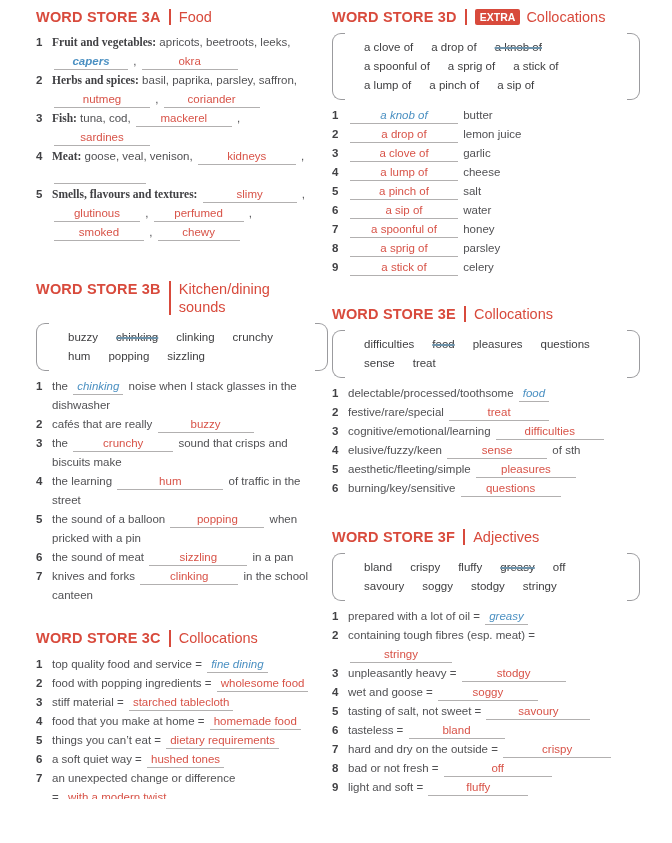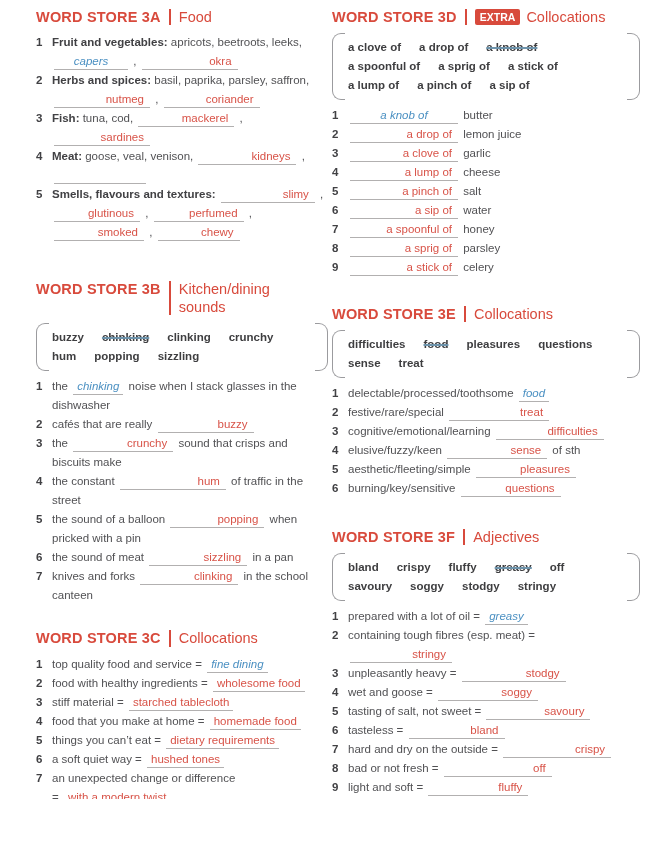--- a/index.html
+++ b/index.html
@@ -13,39 +13,39 @@
   section{display:block;}
   .hd{display:flex;align-items:stretch;margin:0 0 7px 0;font-size:14.5px;line-height:1.25;}
   .hd .lbl{color:var(--heading-red,#d84a3c);font-weight:bold;white-space:nowrap;letter-spacing:.2px;}
   .hd .vbar{width:2px;background:var(--heading-red,#d84a3c);margin:1px 8px 1px 8px;flex:none;}
   .hd .topicwrap{display:flex;align-items:flex-start;}
   .hd .topic{color:var(--heading-red,#d84a3c);font-weight:normal;white-space:pre-line;}
   .badge{background:var(--badge-bg,#d84a3c);color:var(--badge-text,#fff);font-weight:bold;
     font-size:10.5px;padding:1px 5px;border-radius:2px;margin-right:6px;display:inline-block;
     line-height:1.35;align-self:center;}
   .badge:empty{display:none;}
-  .wbox{position:relative;margin:2px 0 6px 0;padding:5px 16px;font-weight:bold;
+  .wbox{position:relative;margin:2px 0 6px 0;padding:5px 32px;font-weight:normal;
     color:#3e3e40;font-size:11.5px;line-height:19px;}
   .wbox::before,.wbox::after{content:"";position:absolute;top:0;bottom:0;width:12px;
     border:1.3px solid #9b9b9e;}
   .wbox::before{left:0;border-right:none;border-radius:9px 0 0 9px;}
   .wbox::after{right:0;border-left:none;border-radius:0 9px 9px 0;}
   .wline{display:block;}
   .wword{display:inline-block;margin-right:18px;}
   .wword:last-child{margin-right:0;}
   .struck{text-decoration:line-through;text-decoration-color:var(--strike,#6e94ac);
     text-decoration-thickness:1.6px;}
   .items{display:block;}
   .item{display:flex;font-size:11.5px;line-height:19px;}
   .num{font-weight:bold;color:#414144;width:16px;flex:none;}
   .ibody{flex:1;white-space:pre-wrap;}
-  .bold{font-weight:bold;color:#414144;}
+  .bold{font-weight:bold;color:#414144;font-family:Liberation Serif, serif;}
   .blank{display:inline-block;border-bottom:1.4px solid var(--underline,#b2b0b0);
     text-align:center;padding:0 6px;line-height:15px;margin:0 2px;min-width:84px;}
-  .blank.red{color:var(--answer-red,#d85348);text-align:right;}
+  .blank.red{color:var(--answer-red,#d85348);}
   .blank.blue{color:var(--answer-blue,#4b90c2);font-style:italic;}
   .blank.hug{min-width:0;padding:0 4px;}
 </style>
 </head>
 <body>
 
 <div class="page">
 
   <div class="col col-left">
 
@@ -53,21 +53,21 @@
       <h2 class="hd">
         <span class="lbl">WORD STORE 3A</span>
         <span class="vbar"></span>
         <span class="topicwrap">
             <span class="topic">Food</span>
           </span>
       </h2>
       <div class="items">
           <div class="item">
             <span class="num">1</span>
-            <span class="ibody"><span class="bold">Fruit and vegetables:</span><span> apricots, beetroots, leeks, </span><span class="blank blue" style="min-width: 62px;">capers</span><span> , </span><span class="blank red">okra</span></span>
+            <span class="ibody"><span class="bold">Fruit and vegetables:</span><span> apricots, beetroots, leeks, </span><span class="blank blue" style="min-width: 62px; font-weight: bold;">capers</span><span> , </span><span class="blank red">okra</span></span>
           </div>
           <div class="item">
             <span class="num">2</span>
             <span class="ibody"><span class="bold">Herbs and spices:</span><span> basil, paprika, parsley, saffron, </span><span class="blank red">nutmeg</span><span> , </span><span class="blank red">coriander</span></span>
           </div>
           <div class="item">
             <span class="num">3</span>
             <span class="ibody"><span class="bold">Fish:</span><span> tuna, cod, </span><span class="blank red">mackerel</span><span> , </span><span class="blank red">sardines</span></span>
           </div>
           <div class="item">
@@ -102,21 +102,21 @@
           <div class="item">
             <span class="num">2</span>
             <span class="ibody"><span>cafés that are really </span><span class="blank red">buzzy</span></span>
           </div>
           <div class="item">
             <span class="num">3</span>
             <span class="ibody"><span>the </span><span class="blank red" style="min-width: 88px;">crunchy</span><span> sound that crisps and biscuits make</span></span>
           </div>
           <div class="item">
             <span class="num">4</span>
-            <span class="ibody"><span>the constant </span><span class="blank red" style="min-width: 94px;">hum</span><span> of traffic in the street</span></span>
+            <span class="ibody"><span>the learning </span><span class="blank red" style="min-width: 94px;">hum</span><span> of traffic in the street</span></span>
           </div>
           <div class="item">
             <span class="num">5</span>
             <span class="ibody"><span>the sound of a balloon </span><span class="blank red" style="min-width: 82px;">popping</span><span> when pricked with a pin</span></span>
           </div>
           <div class="item">
             <span class="num">6</span>
             <span class="ibody"><span>the sound of meat </span><span class="blank red" style="min-width: 86px;">sizzling</span><span> in a pan</span></span>
           </div>
           <div class="item">
@@ -134,21 +134,21 @@
             <span class="topic">Collocations</span>
           </span>
       </h2>
       <div class="items">
           <div class="item">
             <span class="num">1</span>
             <span class="ibody"><span>top quality food and service = </span><span class="blank blue hug">fine dining</span></span>
           </div>
           <div class="item">
             <span class="num">2</span>
-            <span class="ibody"><span>food with healthy ingredients = </span><span class="blank red hug">wholesome food</span></span>
+            <span class="ibody"><span>food with popping ingredients = </span><span class="blank red hug">wholesome food</span></span>
           </div>
           <div class="item">
             <span class="num">3</span>
             <span class="ibody"><span>stiff material = </span><span class="blank red hug">starched tablecloth</span></span>
           </div>
           <div class="item">
             <span class="num">4</span>
             <span class="ibody"><span>food that you make at home = </span><span class="blank red hug">homemade food</span></span>
           </div>
           <div class="item">

